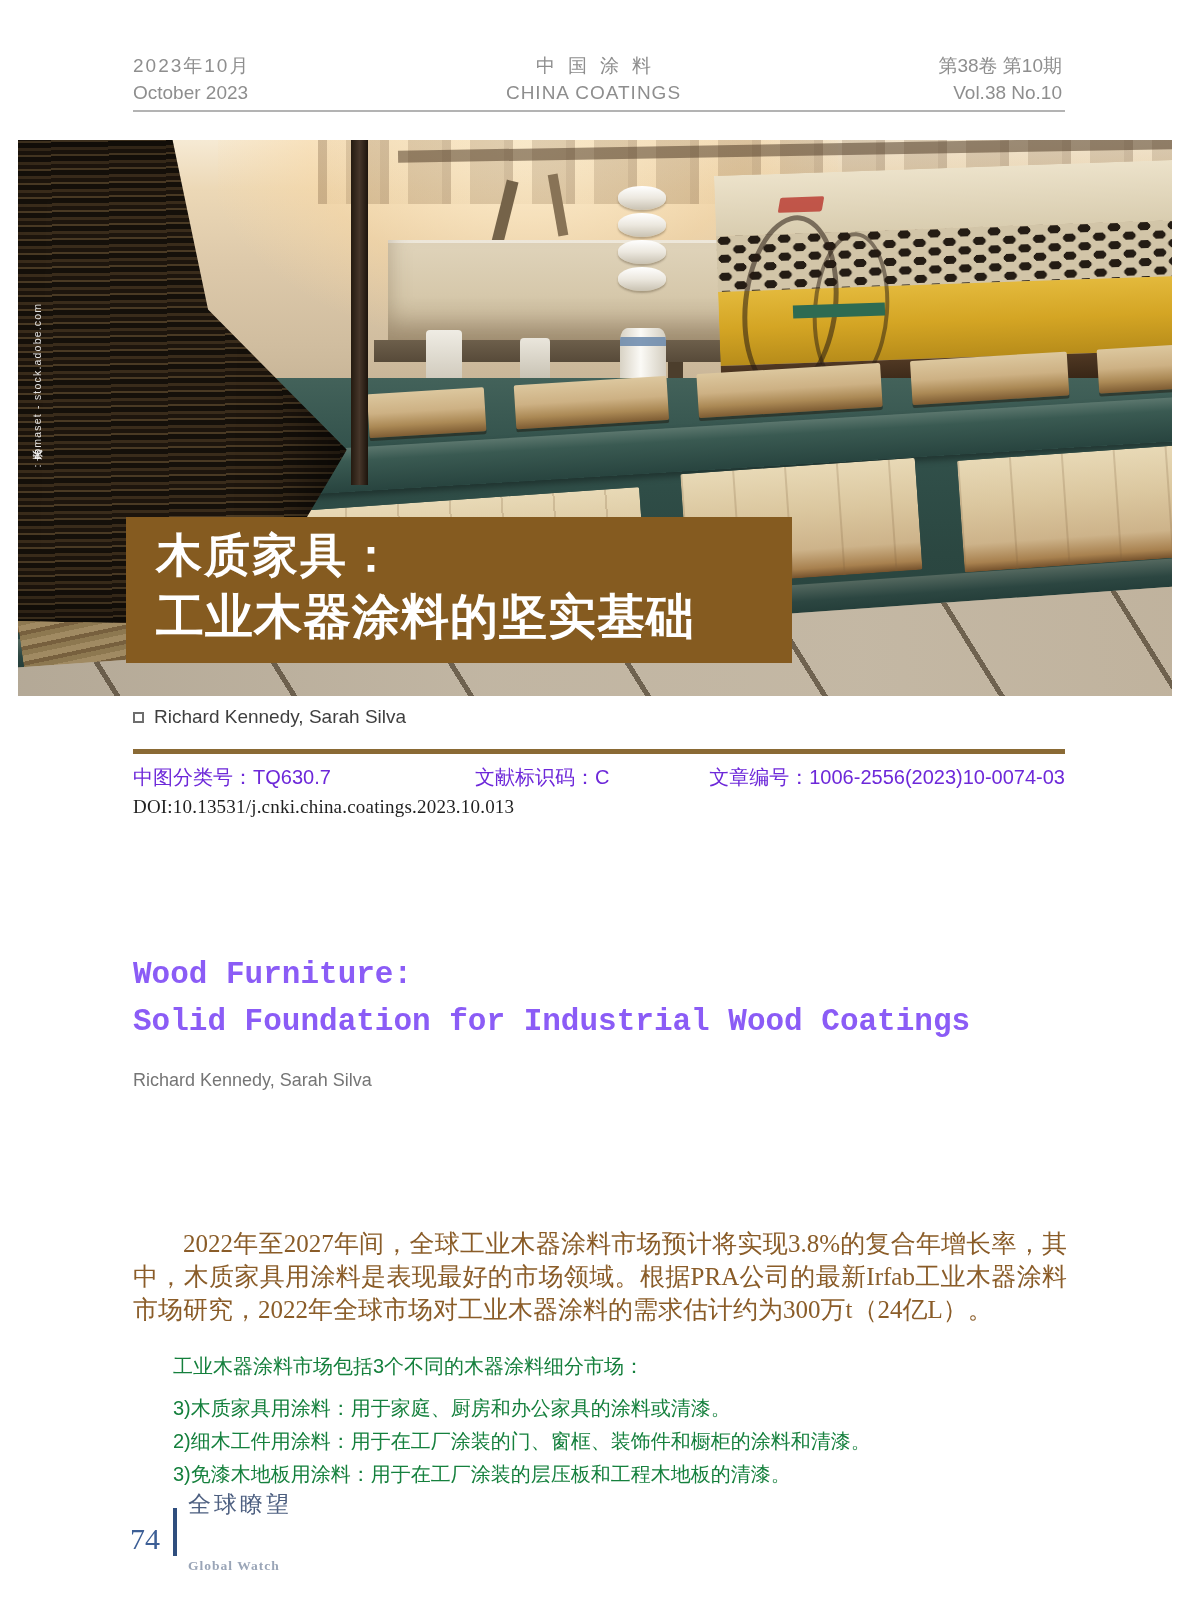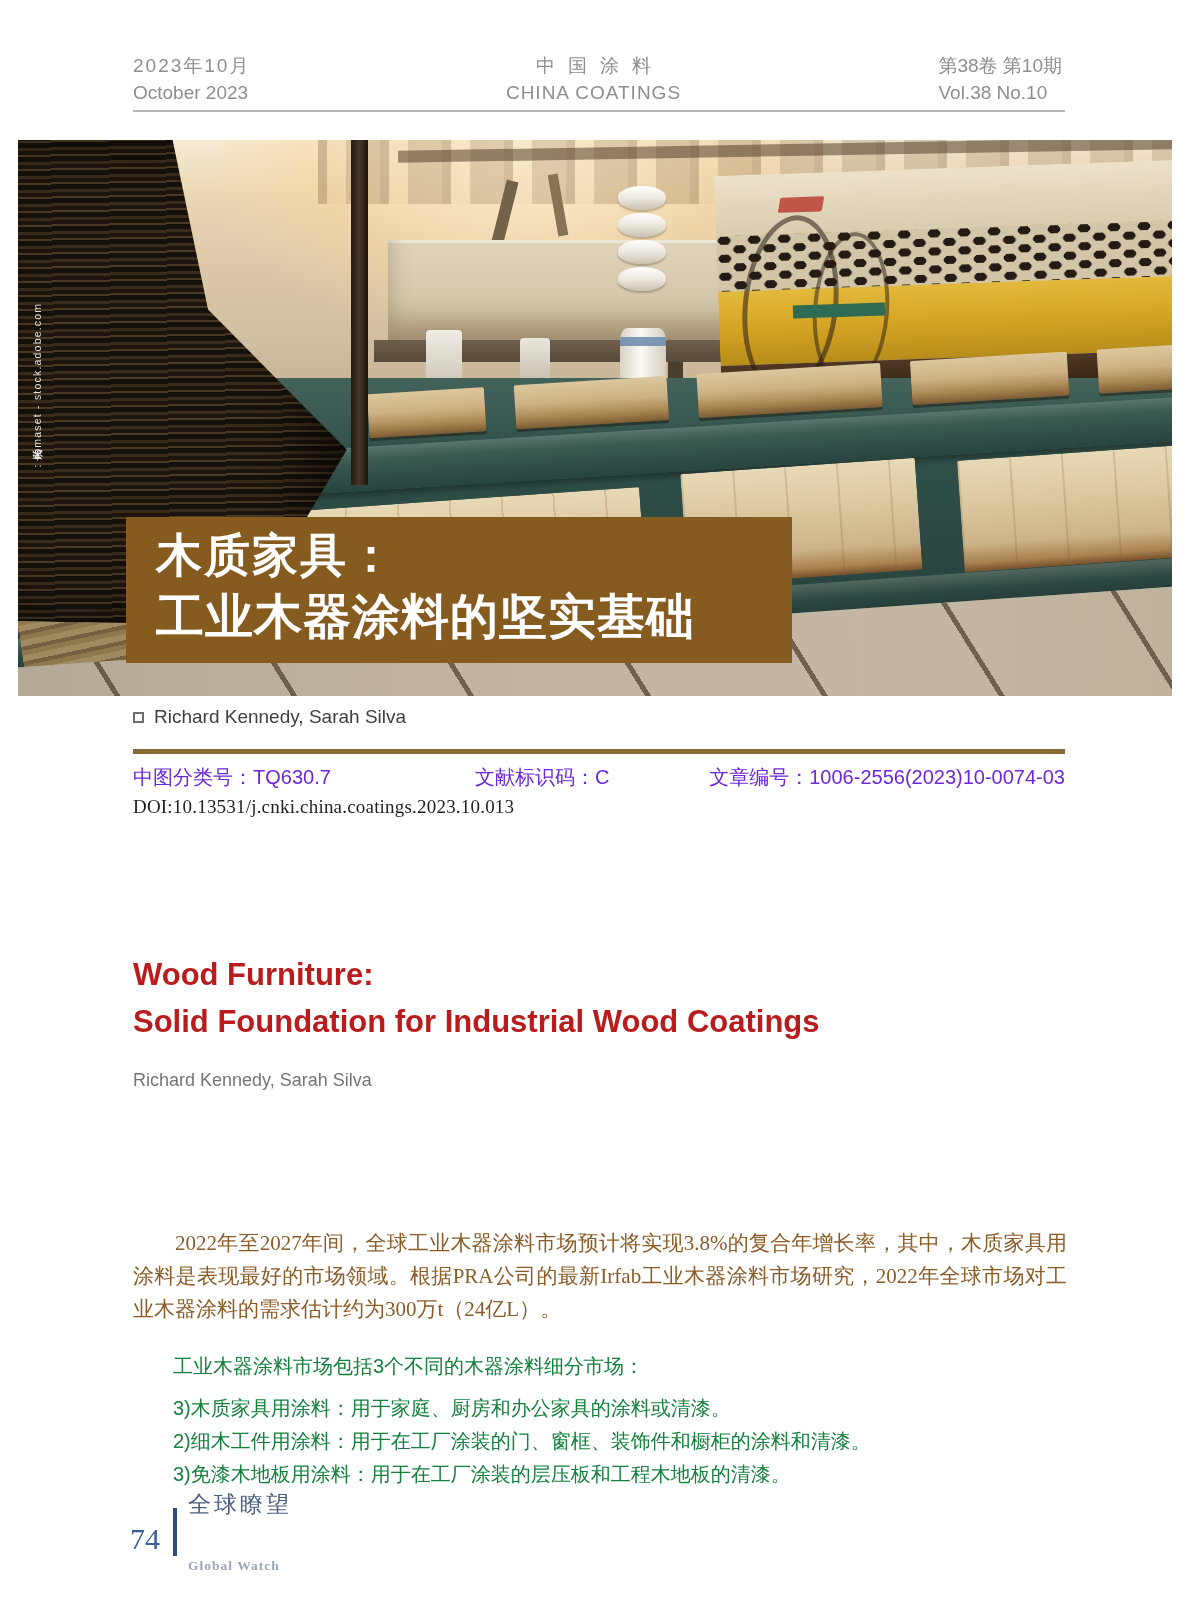--- a/index.html
+++ b/index.html
@@ -6,21 +6,21 @@
   body{width:1187px;height:1600px;background:#ffffff;font-family:"Liberation Sans",sans-serif;position:relative;overflow:hidden;}
   .abs{position:absolute;}
 
   
   .hdr{color:#8e8e8e;font-size:19px;line-height:27px;top:52px;}
   .hdr-left{left:133px;}
   .hdr-left .zh{letter-spacing:2px;}
   .hdr-center{left:0;right:0;text-align:center;}
   .hdr-center .zh{letter-spacing:13px;text-indent:13px;}
   .hdr-center .en{letter-spacing:1px;}
-  .hdr-right{right:125px;text-align:left;}
+  .hdr-right{right:125px;text-align:right;}
   .hdr-rule{left:133px;width:932px;top:110px;height:2px;background:#b3b3b3;}
 
   
   .hero{left:18px;top:140px;width:1154px;height:556px;overflow:hidden;background:#c8b699;}
   .hb-sky{left:0;top:0;width:100%;height:275px;background:linear-gradient(180deg,#f6ead4 0%,#ecd8b6 18%,#ddc9aa 45%,#d0bd9f 75%,#c2af92 100%);}
   .hb-glow{left:200px;top:0;width:620px;height:200px;background:radial-gradient(ellipse at 50% 0%,rgba(255,240,210,0.95) 0%,rgba(250,215,160,0.45) 50%,rgba(250,215,160,0) 75%);}
   .hb-topstruct{left:300px;top:0;width:854px;height:64px;opacity:.5;background:repeating-linear-gradient(90deg,rgba(100,70,40,0.55) 0 9px,rgba(200,170,125,0.2) 9px 28px,rgba(120,90,55,0.45) 28px 62px);}
   .hb-beam{left:380px;top:4px;width:780px;height:12px;background:rgba(70,50,30,.5);transform:rotate(-1deg);}
 
   .hb-machine{left:350px;top:60px;width:410px;height:240px;}
@@ -73,24 +73,24 @@
   .authors-top{left:133px;top:706px;display:flex;align-items:center;gap:10px;font-size:19px;color:#3f3f3f;}
   .authors-sq{width:11px;height:11px;border:2px solid #6e6e6e;box-sizing:border-box;}
   .rule-brown{left:133px;top:749px;width:932px;height:5px;background:#8A6A35;}
   .meta-row{left:133px;top:764px;width:932px;height:28px;font-size:20px;font-weight:normal;color:#6d28d9;}
   .meta-item{position:absolute;top:0;white-space:nowrap;}
   .meta-0{left:0;}
   .meta-1{left:342px;}
   .meta-2{right:0;}
   .doi{left:133px;top:796px;font-family:"Liberation Serif",serif;font-size:19px;color:#1f1f1f;letter-spacing:0.2px;}
 
-  .title-en{left:133px;top:951px;font-family:Liberation Sans, sans-serif;font-weight:bold;font-size:31px;line-height:47px;color:#b91c1c;}
+  .title-en{left:133px;top:951px;font-family:Liberation Mono, monospace;font-weight:bold;font-size:31px;line-height:47px;color:#8b5cf6;}
   .authors-en{left:133px;top:1070px;font-size:18px;color:#757575;}
 
-  .lead{left:133px;top:1227px;width:934px;font-family:"Liberation Serif",serif;font-size:21px;line-height:33px;color:#8A5C28;text-align:justify;}
+  .lead{left:133px;top:1227px;width:934px;font-family:"Liberation Serif",serif;font-size:25px;line-height:33px;color:#8A5C28;text-align:justify;}
   .lead p{margin:0;text-indent:2em;}
 
   .segments{left:133px;top:1350px;width:934px;font-size:20px;line-height:33px;color:#15803d;}
   .segments .intro{text-indent:2em;margin-bottom:9px;}
   .segments .item{text-indent:2em;}
 
   
   .footer{left:130px;top:1506px;display:flex;align-items:center;height:52px;}
   .f-num{font-family:"Liberation Serif",serif;font-size:30px;color:#3D5F96;padding-bottom:2px;align-self:flex-end;}
   .f-bar{width:4px;height:48px;background:#2F4E7E;margin:0 11px 0 13px;}

